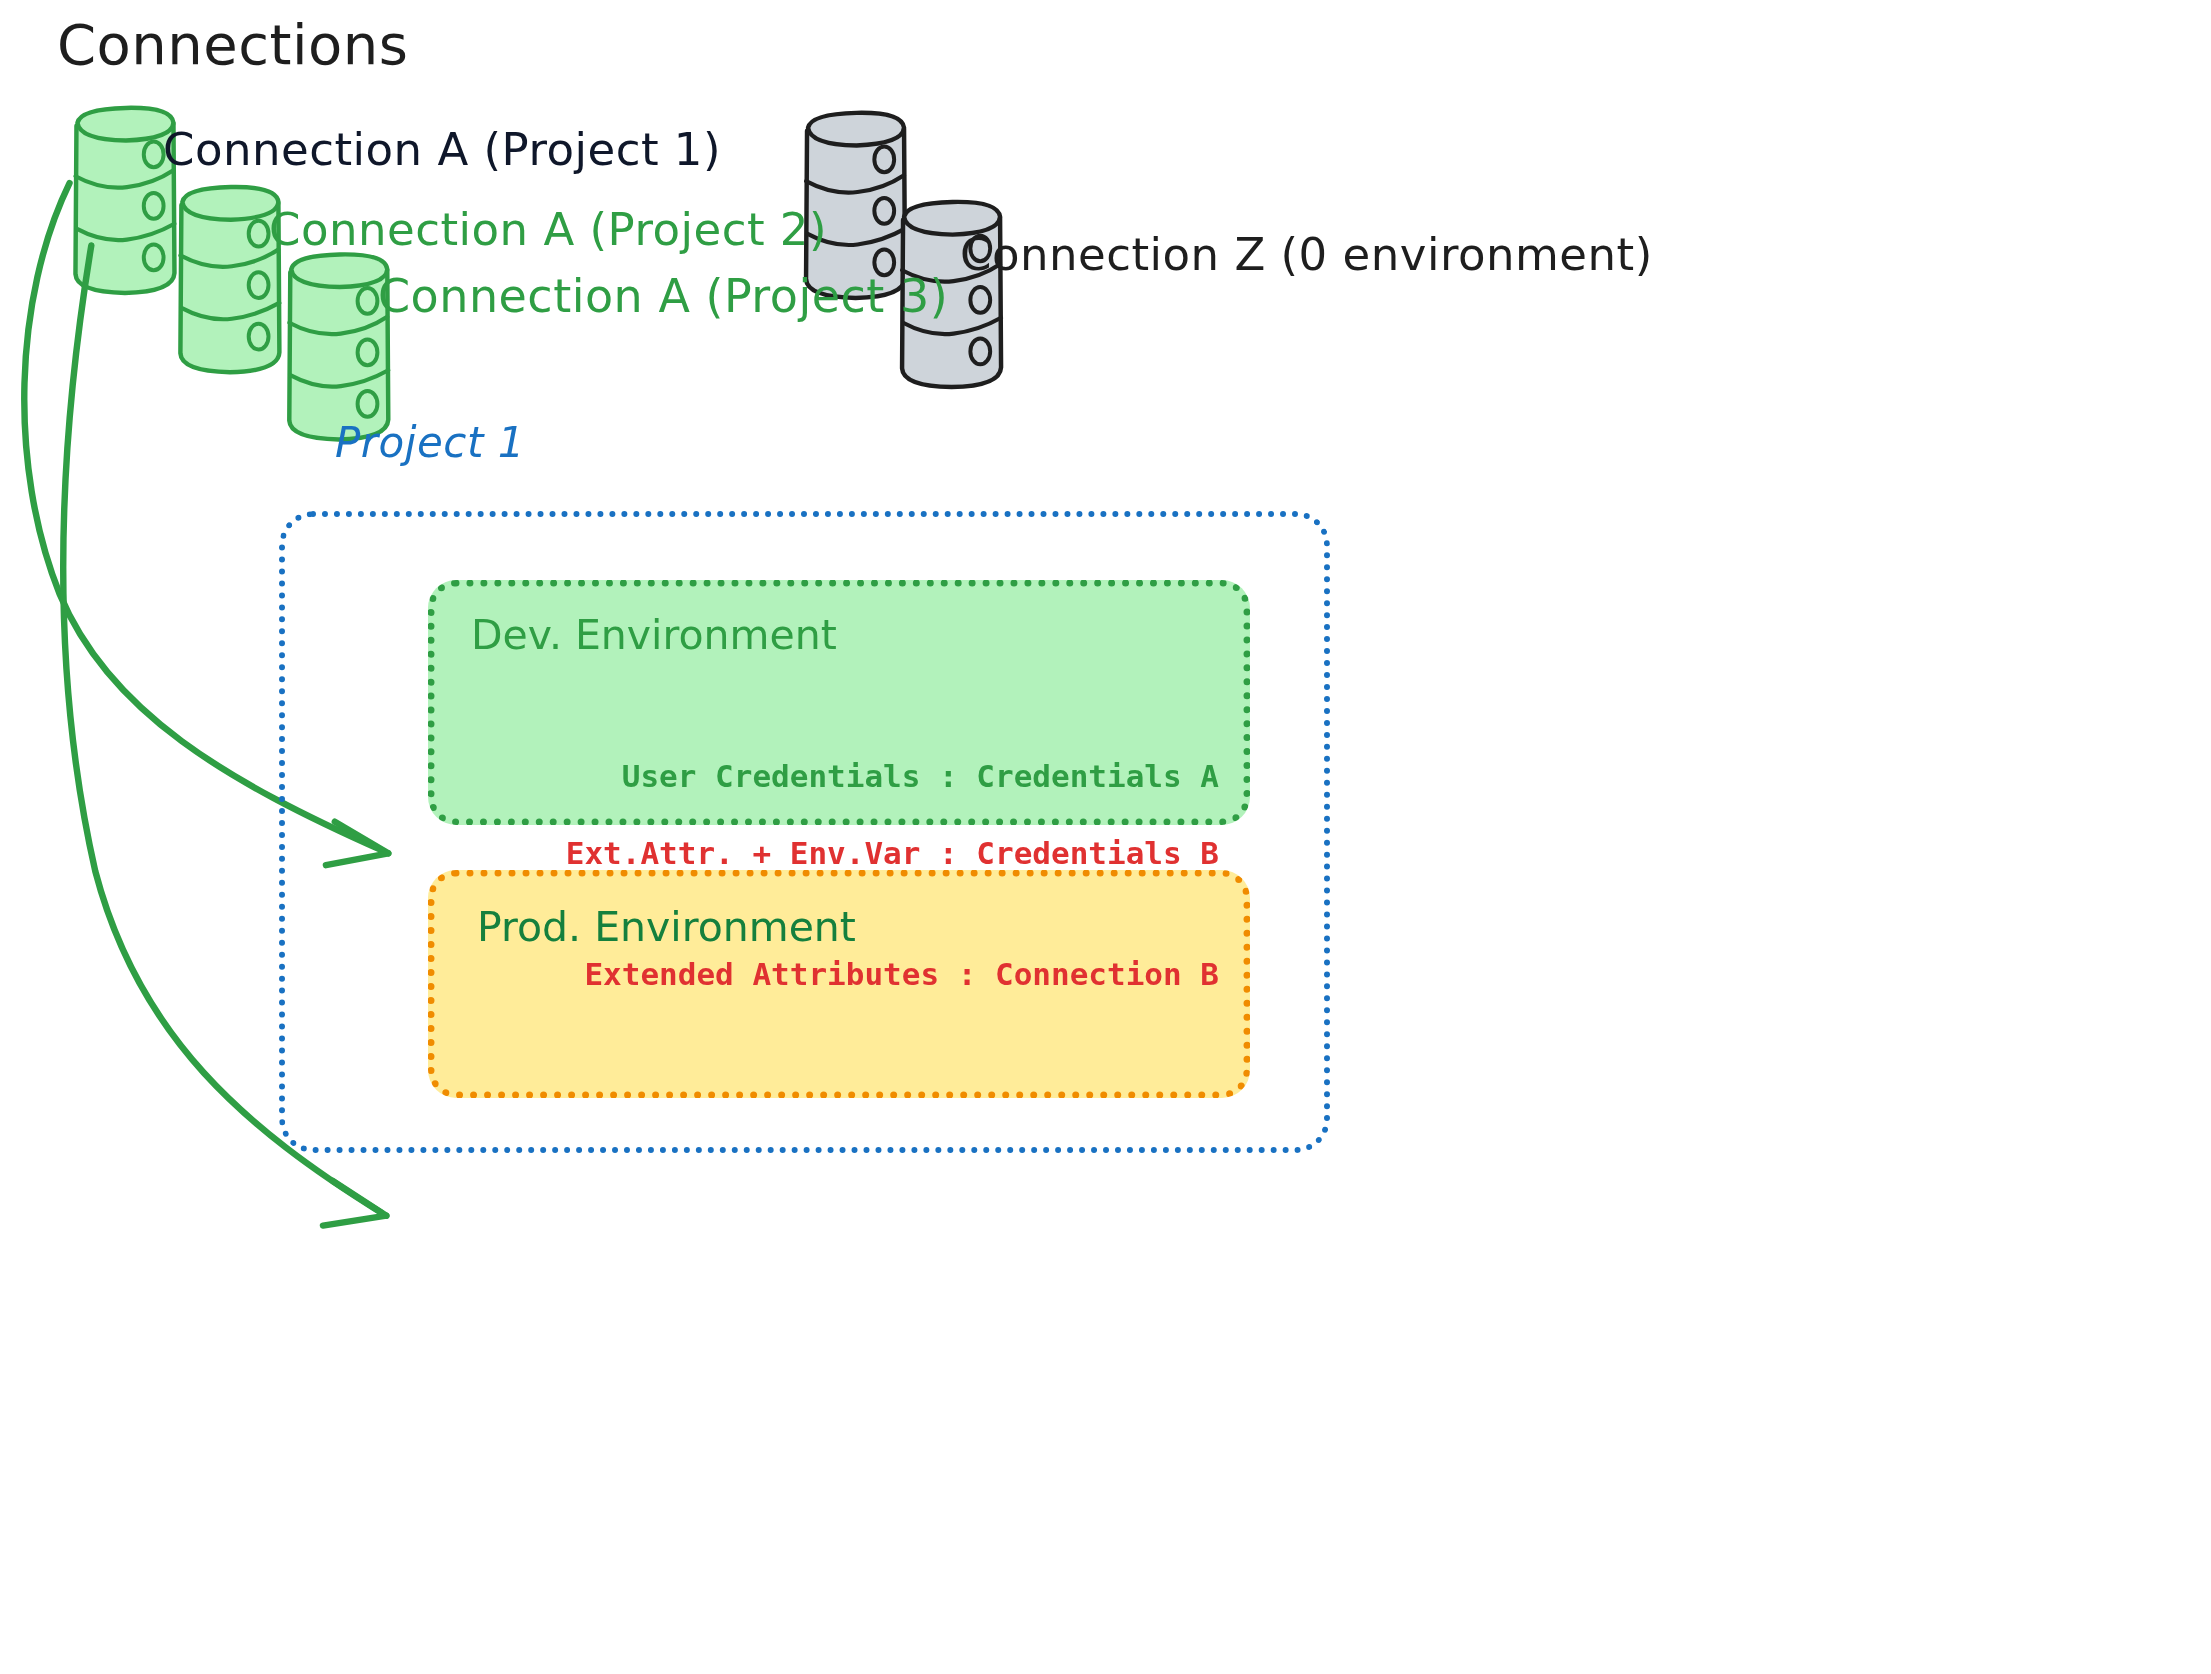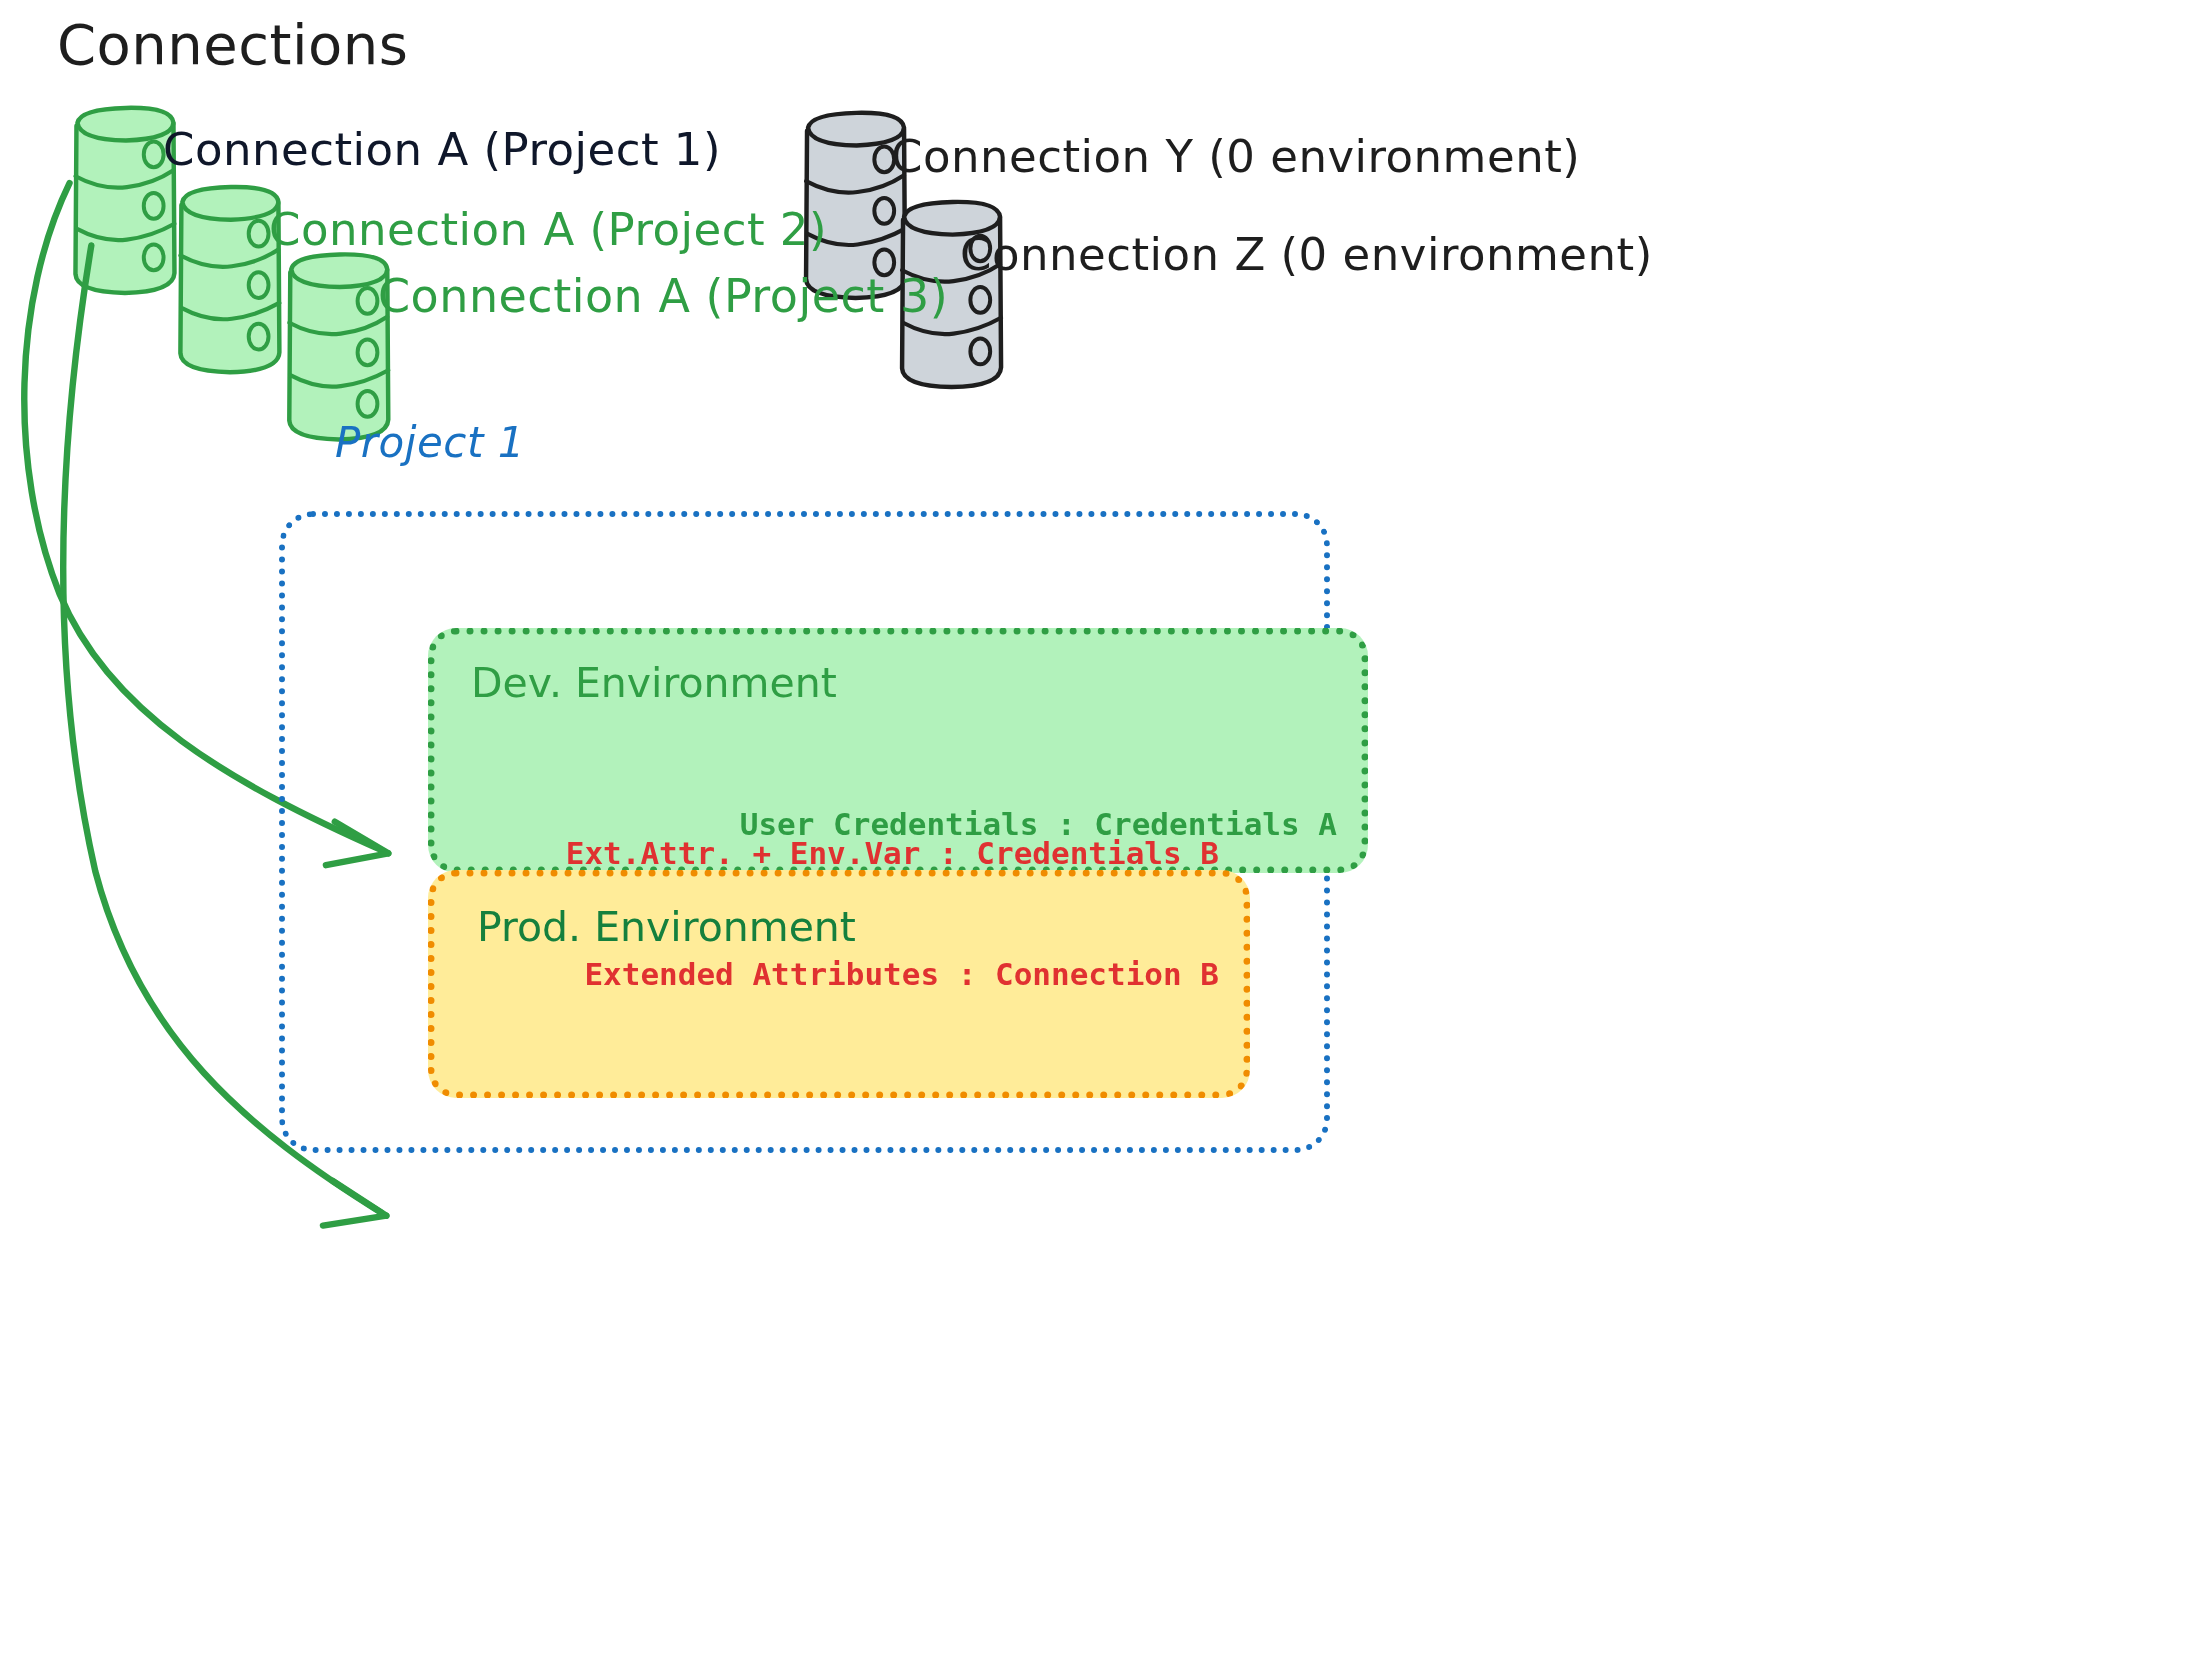--- a/index.html
+++ b/index.html
@@ -67,25 +67,24 @@
     box-sizing: border-box;
   }
   .env-box {
     position: absolute;
     box-sizing: border-box;
     border-radius: 28px;
   }
   .dev-box {
     left: 428px;
     top: 580px;
-    width: 940px;
+    width: 822px;
     height: 245px;
     background: #b2f2bb;
     border: 7px dotted #2f9e44;
-    margin-top: 48px;
   }
   .prod-box {
     left: 428px;
     top: 870px;
     width: 822px;
     height: 228px;
     background: #ffec99;
     border: 7px dotted #f08c00;
   }
   .env-title {
@@ -157,21 +156,20 @@
       <path d="M336 1193 L390 1228" fill="none" stroke="#2f9e44" stroke-width="6.5" stroke-linecap="round"></path>
       <path d="M326 1238 L390 1228" fill="none" stroke="#2f9e44" stroke-width="6.5" stroke-linecap="round"></path>
     </g>
   </svg>
 
   <div class="lbl hand title-connections">Connections</div>
 
   <div class="lbl hand conn-a1">Connection A (Project 1)</div>
   <div class="lbl hand conn-a2">Connection A (Project 2)</div>
   <div class="lbl hand conn-a3">Connection A (Project 3)</div>
-  <div class="lbl hand conn-y">Connection Y (0 environment)</div>
   <div class="lbl hand conn-z">Connection Z (0 environment)</div>
 
   <div class="lbl hand project-title">Project 1</div>
 
   <div class="project-box"></div>
 
   <div class="env-box dev-box">
     <div class="env-title dev-title">Dev. Environment</div>
     <div class="mono env-detail dev-detail">User Credentials : Credentials A</div>
   </div>

